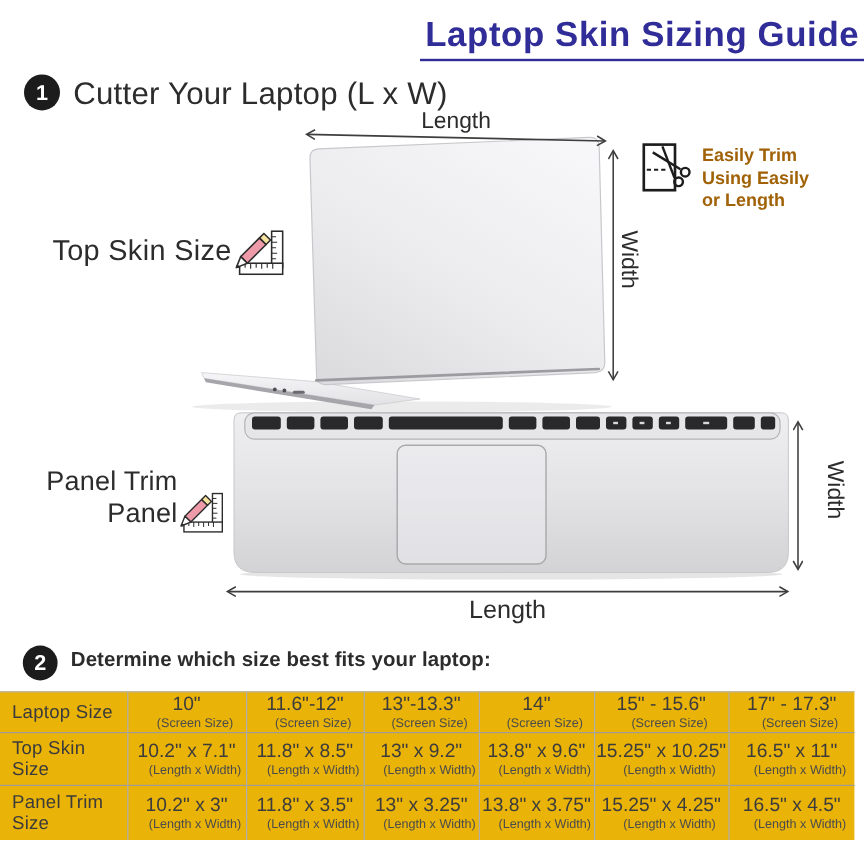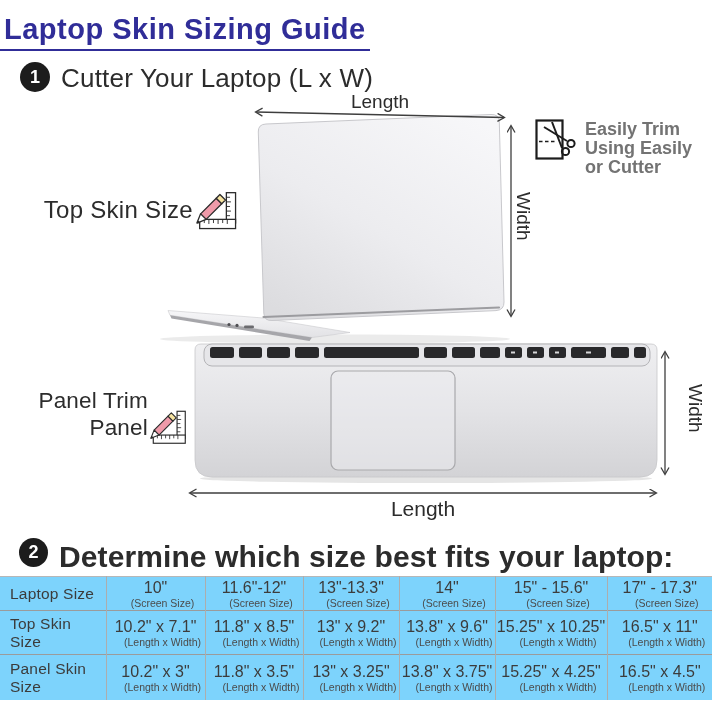--- a/index.html
+++ b/index.html
@@ -1,41 +1,41 @@
 <!DOCTYPE html>
 <html><head>
 <meta charset="utf-8">
 <style>
   html,body{margin:0;padding:0;background:#fff;}
   .page{position:relative;width:720px;height:718px;background:#ffffff;overflow:hidden;
         font-family:"Liberation Sans", sans-serif;color:#2c2c2c;}
   .abs{position:absolute;}
   
-  .title-wrap{position:absolute;top:13px;left:0;width:720px;text-align:left;}
+  .title-wrap{position:absolute;top:13px;left:0;width:720px;text-align:right;}
   .title{display:inline-block;margin:0;font-size:29px;font-weight:600;letter-spacing:.5px;
          color:#302d98;border-bottom:2.5px solid #302d98;padding:0 4px 3px 4px;}
   
   .badge{position:absolute;width:30px;height:30px;border-radius:50%;background:#1c1c1c;
          color:#fff;font-size:18px;font-weight:700;display:flex;align-items:center;justify-content:center;}
   .b1{left:20px;top:62px;}
   .b2{left:19px;top:538px;width:29px;height:29px;}
   .step1-text{left:61px;top:63px;font-size:26px;letter-spacing:.2px;}
-  .step2-text{left:59px;top:540px;font-size:30px;font-weight:700;letter-spacing:.1px;}
+  .step2-text{left:59px;top:540px;font-size:17px;font-weight:700;letter-spacing:.1px;}
   
   .len-top{left:300px;top:91px;width:160px;text-align:center;font-size:19px;}
   .v{writing-mode:vertical-rl;}
   .wid-top{left:512px;top:192px;font-size:19px;}
   .wid-panel{left:684px;top:384px;font-size:19px;}
   .len-panel{left:190px;top:497px;width:466px;text-align:center;font-size:21px;}
-  .trim-note{left:585px;top:120px;font-size:18px;font-weight:700;line-height:19px;color:#737373;}
+  .trim-note{left:585px;top:120px;font-size:15px;font-weight:700;line-height:19px;color:#a16207;}
   .topskin-label{left:25px;top:196px;width:168px;text-align:right;font-size:24px;letter-spacing:.3px;}
   .panelskin-label{left:16px;top:387px;width:132px;text-align:right;font-size:22.5px;line-height:27px;letter-spacing:.2px;}
   
   .size-table{position:absolute;left:0;top:576px;width:712px;border-collapse:collapse;
-              table-layout:fixed;background:#7dd3fc;border-top:1px solid #b7b7b7;}
+              table-layout:fixed;background:#eab308;border-top:1px solid #b7b7b7;}
   .size-table td{border-left:1px solid #adadad;border-top:1px solid #9b9b9b;
                  vertical-align:middle;padding:0;}
   .size-table tr td:first-child{border-left:none;}
   .size-table tr:first-child td{border-top:none;}
   .size-table tr:nth-child(1) td{height:33px;}
   .size-table tr:nth-child(2) td{height:43px;}
   .size-table tr:nth-child(3) td{height:45px;}
   .row-label{padding-left:10px !important;font-size:15.5px;color:#3b3b3b;letter-spacing:.2px;}
   .cell{text-align:center;}
   .cell .main{font-size:16px;line-height:18px;color:#3c3c3c;}
@@ -153,21 +153,21 @@
   </div>
 
   <div class="badge b1">1</div>
   <div class="abs step1-text">Cutter Your Laptop (L x W)</div>
 
   <div class="abs len-top">Length</div>
   <div class="abs v wid-top">Width</div>
   <div class="abs trim-note">
     <div>Easily Trim</div>
     <div>Using Easily</div>
-    <div>or Cutter</div>
+    <div>or Length</div>
   </div>
   <div class="abs topskin-label">Top Skin Size</div>
   <div class="abs panelskin-label">
     <div>Panel Trim</div>
     <div>Panel</div>
   </div>
   <div class="abs v wid-panel">Width</div>
   <div class="abs len-panel">Length</div>
 
   <div class="badge b2">2</div>
@@ -232,21 +232,21 @@
       <td class="cell">
             <div class="main">15.25" x 10.25"</div>
             <div class="sub">(Length x Width)</div>
           </td>
       <td class="cell">
             <div class="main">16.5" x 11"</div>
             <div class="sub">(Length x Width)</div>
           </td>
     </tr>
     <tr>
-      <td class="row-label">Panel Skin Size</td>
+      <td class="row-label">Panel Trim Size</td>
       <td class="cell">
             <div class="main">10.2" x 3"</div>
             <div class="sub">(Length x Width)</div>
           </td>
       <td class="cell">
             <div class="main">11.8" x 3.5"</div>
             <div class="sub">(Length x Width)</div>
           </td>
       <td class="cell">
             <div class="main">13" x 3.25"</div>

